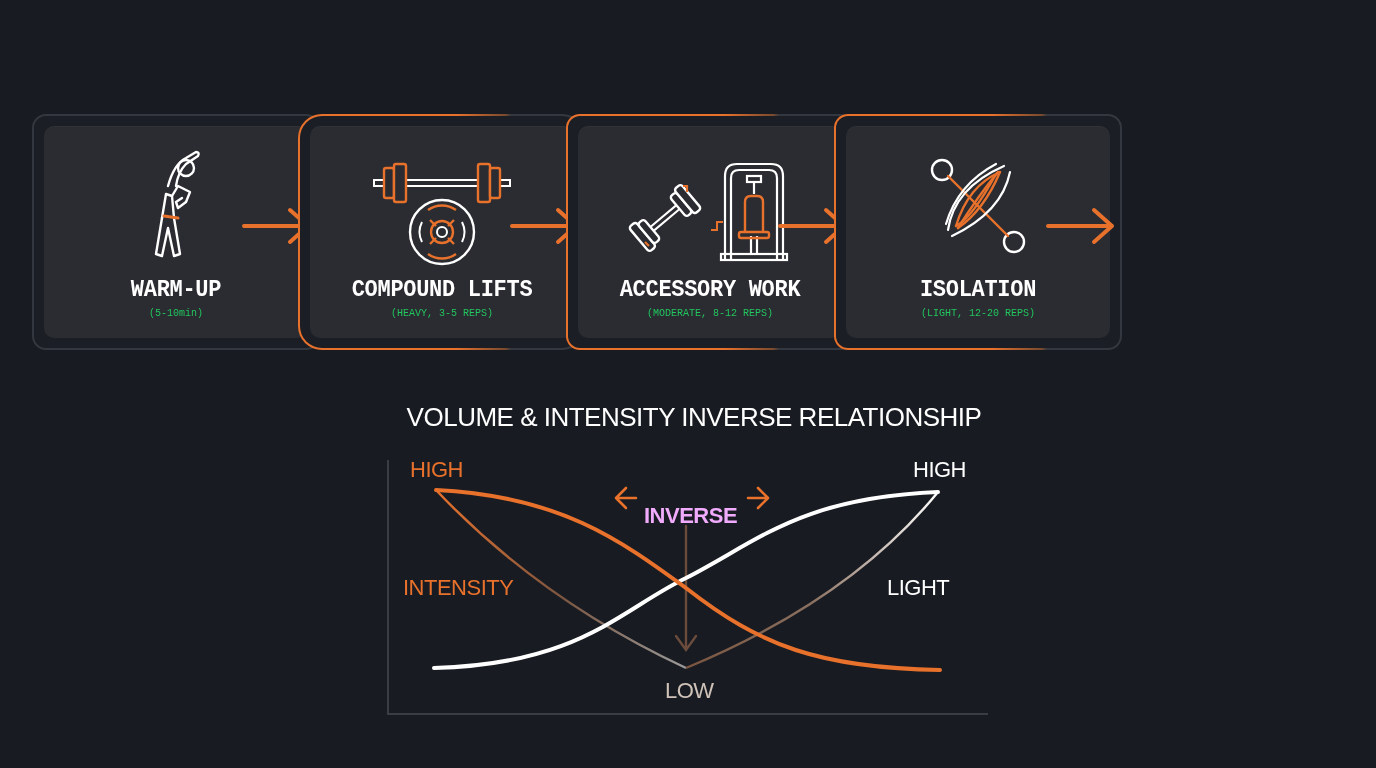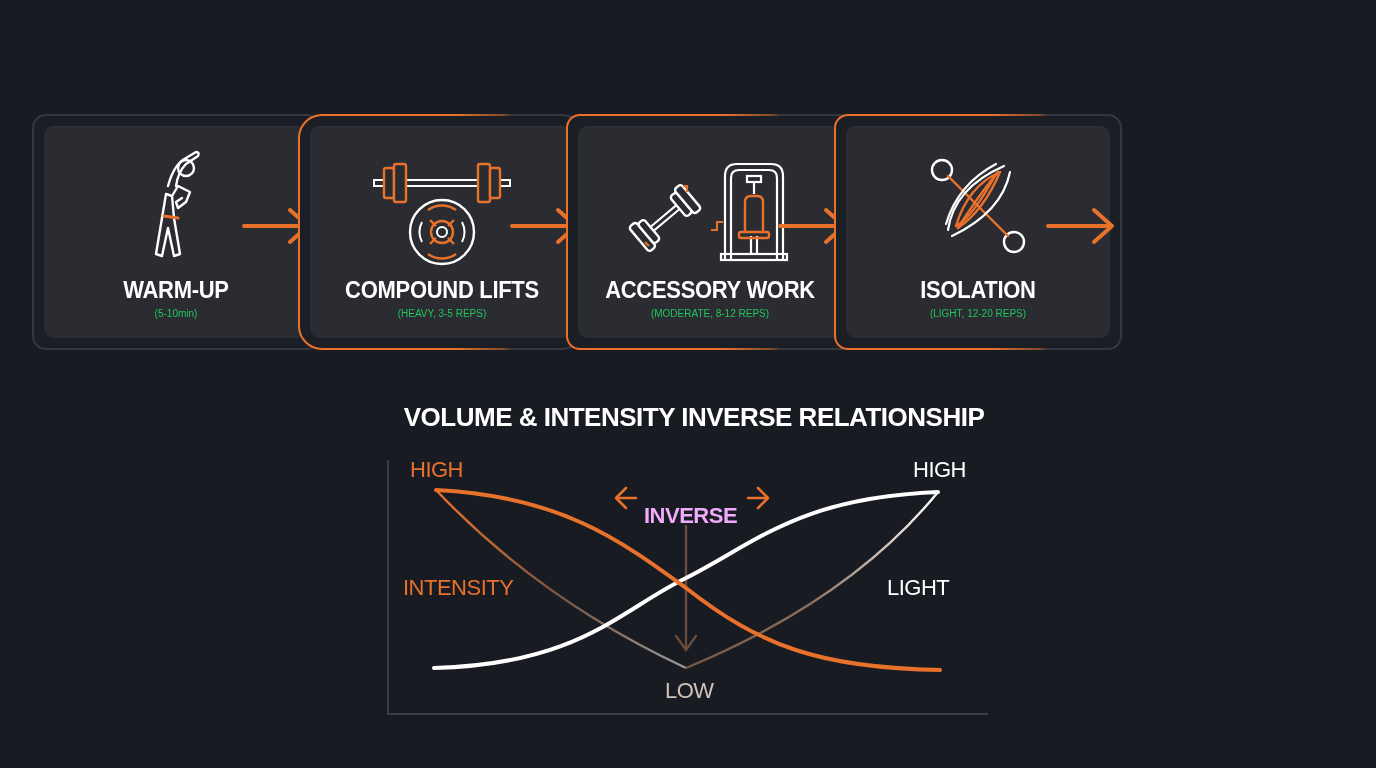--- a/index.html
+++ b/index.html
@@ -10,20 +10,21 @@
     position: relative;
   }
   .stage { position: absolute; inset: 0; }
 
   
   .card-frame {
     position: absolute; top: 114px; width: 288px; height: 236px;
     border-radius: 14px; box-sizing: border-box;
     border: 2px solid #33373f;
     background: #1b1e24;
+    font-family: Liberation Mono, monospace;
   }
   .card-frame.accent {
     border-color: transparent;
     background:
       linear-gradient(#1b1e24, #1b1e24) padding-box,
       linear-gradient(90deg, #e8712c 0%, #e8712c 55%, #7a4a2e 72%, #33373f 74%, #33373f 100%) border-box;
   }
   .card-inner {
     position: absolute; left: 10px; top: 10px; right: 10px; bottom: 10px;
     background: #2a2c31; border-radius: 10px;
@@ -43,21 +44,21 @@
     position: absolute; left: 0; right: 0; top: 182px;
     text-align: center; color: #22c55e; font-size: 10px;
   }
   .arrow {
     position: absolute; top: 204px; width: 80px; height: 44px;
   }
 
   
   .chart-title {
     position: absolute; left: 380px; top: 402px; width: 628px;
-    text-align: center; color: #ffffff; font-weight: bold; font-size: 26px;
+    text-align: center; color: #ffffff; font-weight: normal; font-size: 26px;
     letter-spacing: -0.5px;
   }
   .chart-svg { position: absolute; left: 380px; top: 450px; }
   .lbl { position: absolute; font-size: 22px; letter-spacing: -0.5px; }
 </style>
 </head>
 <body>
 
 <div class="stage">
 

